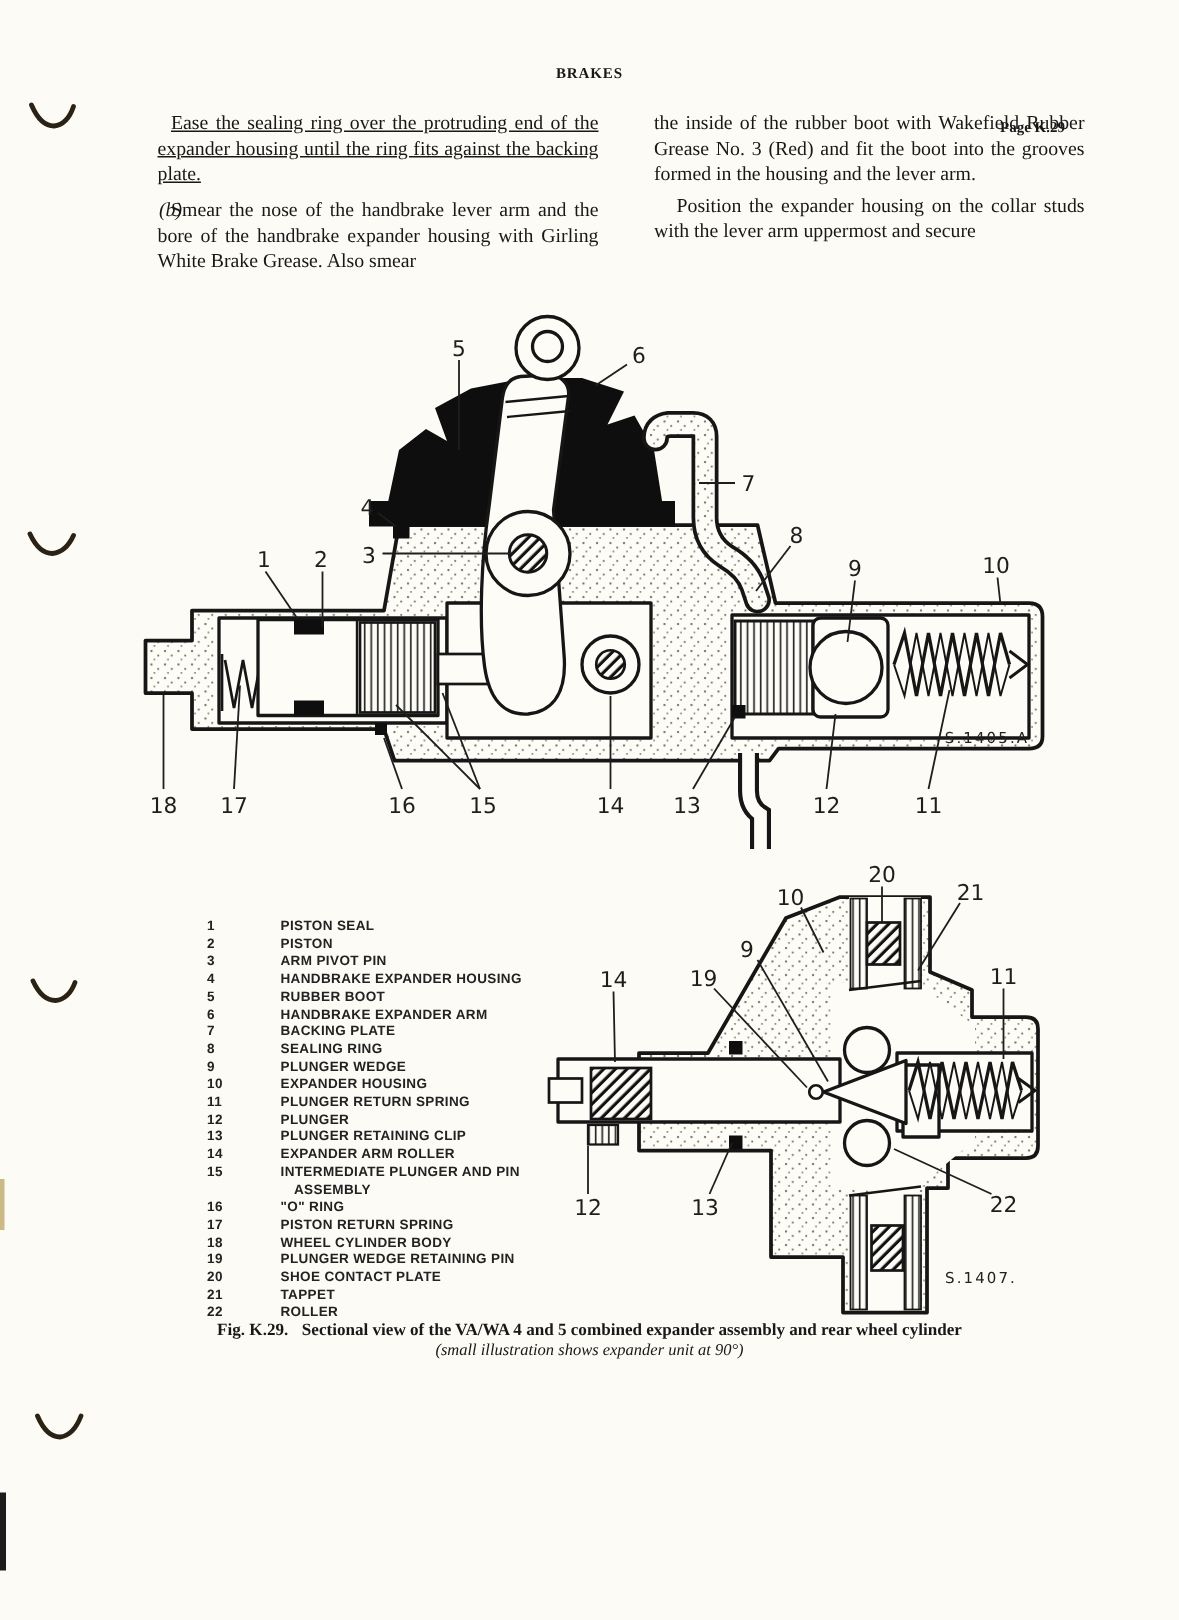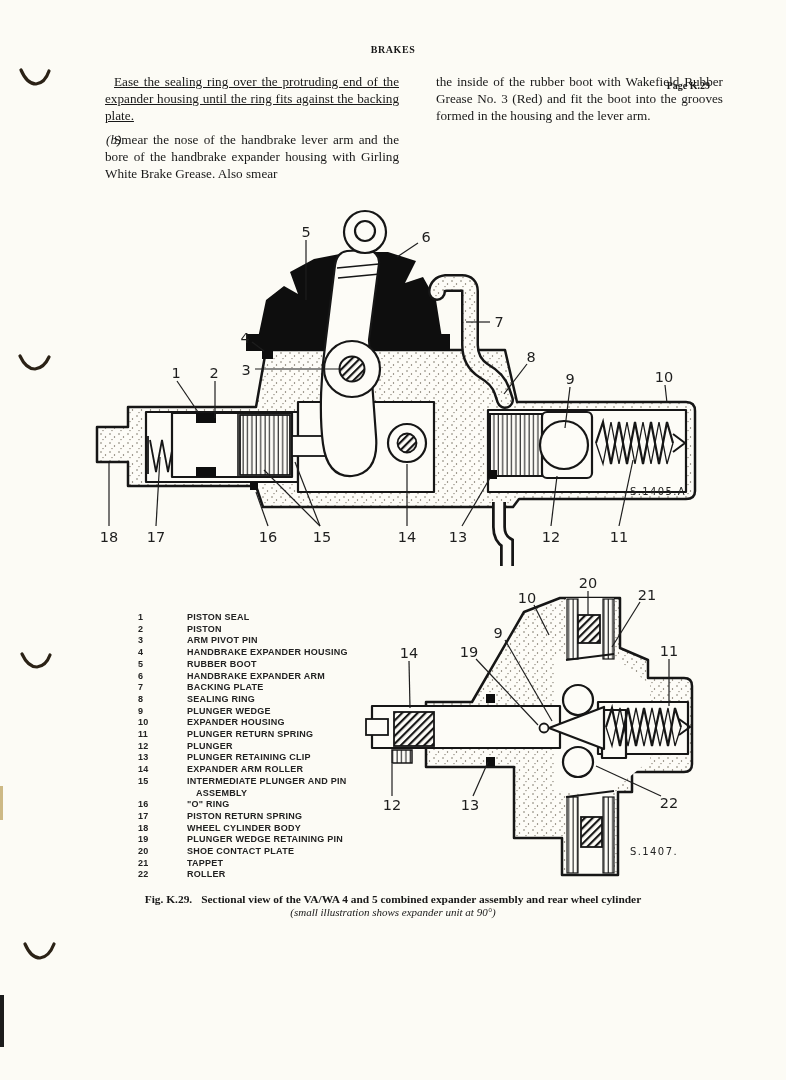--- a/index.html
+++ b/index.html
@@ -36,21 +36,21 @@
   }
   .parts .row{display:flex;}
   .parts .num{width:13px;flex:0 0 13px;}
   .parts .lbl{white-space:nowrap;margin-left:36px;}
   .parts .lbl2{padding-left:9px;}
   
   .caption{
     position:absolute;top:881px;left:0;width:100%;text-align:center;
     font-size:11.4px;line-height:13px;
   }
-  .caption .l1{font-weight:bold;margin-top:12px;}
+  .caption .l1{font-weight:bold;}
   .caption .figlab{margin-right:9px;}
   .caption .l2{font-style:italic;font-size:11px;}
   
   svg.art{position:absolute;left:0;top:0;}
   .oln{fill:url(#st);stroke:#161616;stroke-width:2.5;stroke-linejoin:round;}
   .wht{fill:#fdfcf7;stroke:#161616;stroke-width:2.2;stroke-linejoin:round;}
   .wht-thin{fill:#fdfcf7;stroke:#161616;stroke-width:1.8;}
   .blk{fill:#0e0e0e;stroke:none;}
   .ln{stroke:#161616;fill:none;}
   .co{font-family:"DejaVu Sans", sans-serif;font-size:14.5px;fill:#1e1e1e;text-anchor:middle;}
@@ -63,20 +63,21 @@
 
 <div class="hdr-title">BRAKES</div>
 <div class="hdr-page">Page K.29</div>
 
 <div class="col col-left">
   <p class="p-indent">Ease the sealing ring over the protruding end of the expander housing until the ring fits against the backing plate.</p>
   <p class="item-b"><span class="marker">(b)</span><span>Smear the nose of the handbrake lever arm and the bore of the handbrake expander housing with Girling White Brake Grease. Also smear</span></p>
 </div>
 <div class="col col-right">
   <p>the inside of the rubber boot with Wakefield Rubber Grease No. 3 (Red) and fit the boot into the grooves formed in the housing and the lever arm.</p>
+  <p class="p-indent2">Position the expander housing on the collar studs with the lever arm uppermost and secure</p>
 </div>
 
 <div class="parts" id="parts-list">
     <div class="row">
       <span class="num">1</span>
       <span class="lbl">PISTON SEAL</span>
     </div>
     <div class="row">
       <span class="num">2</span>
       <span class="lbl">PISTON</span>

